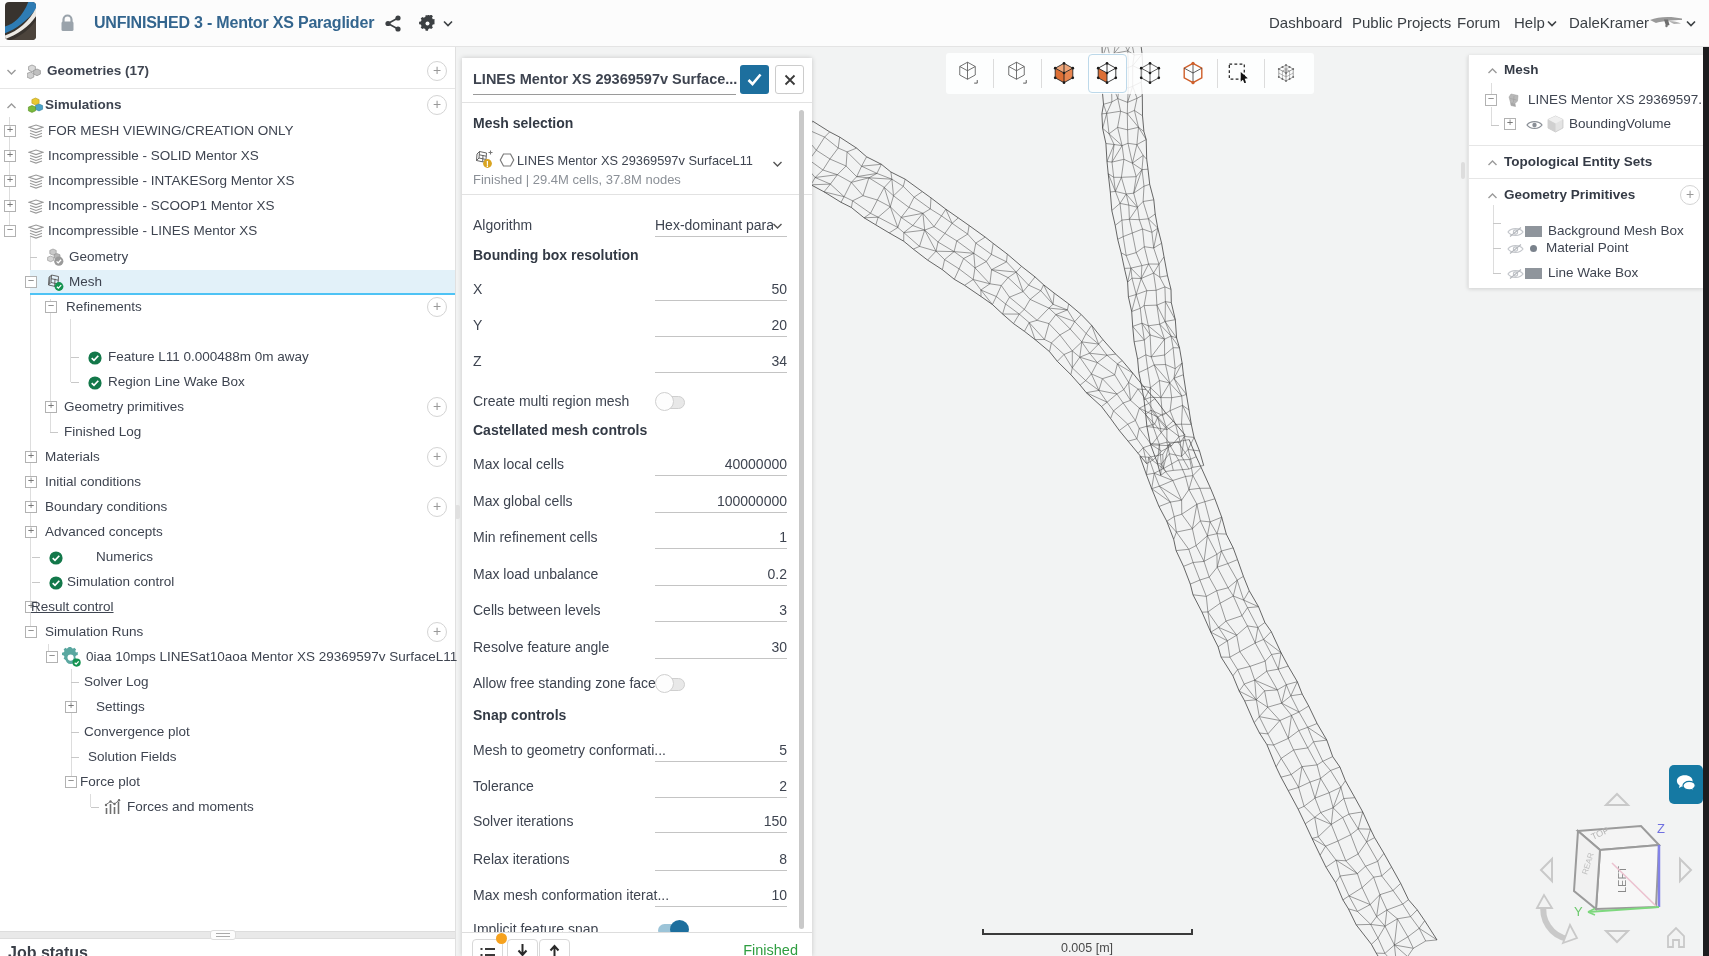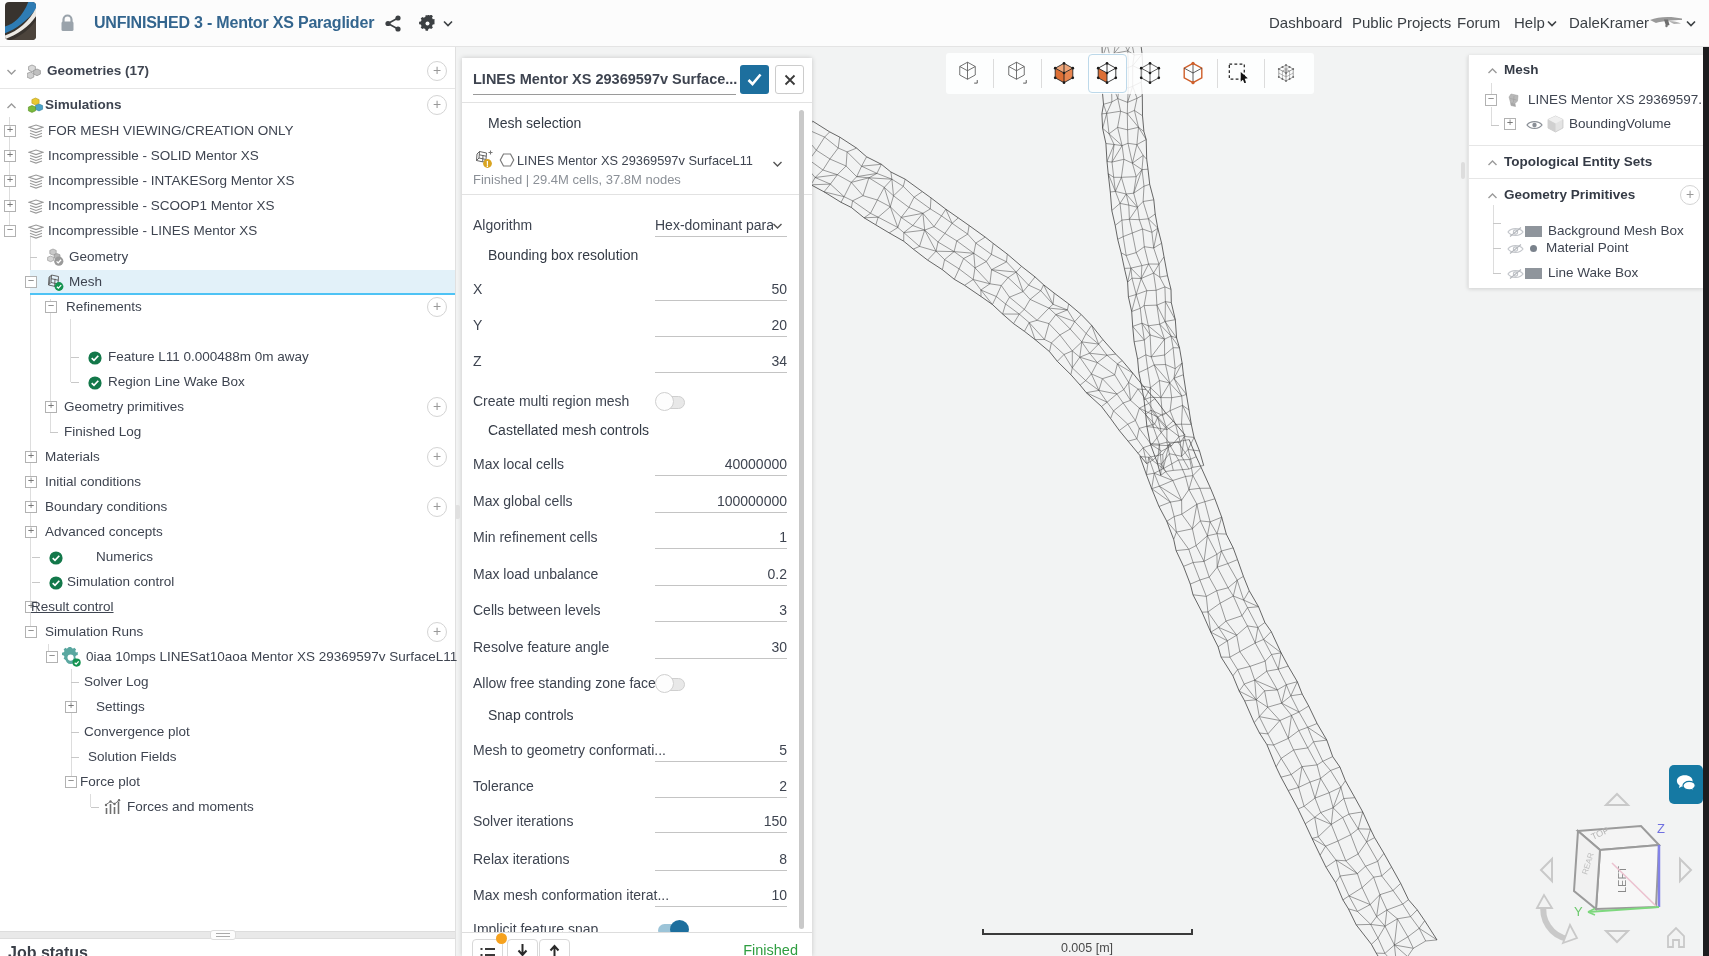--- a/index.html
+++ b/index.html
@@ -10,21 +10,21 @@
   .trow { position:absolute; left:0; width:455px; height:25px; font-size:13.5px; color:#3e4450; }
   .tlbl { position:absolute; top:4px; white-space:nowrap; }
   .ebox { position:absolute; width:12px; height:12px; border:1px solid #b2b2b2; background:#fff; color:#777; font-size:11px; line-height:9px; text-align:center; top:6px; font-family:"Liberation Mono",monospace; }
   .pluscirc { position:absolute; left:427px; top:2px; width:20px; height:20px; border:1px solid #d4d4d4; border-radius:50%; color:#999; font-size:14px; line-height:17px; text-align:center; background:#fff; }
   .dash { position:absolute; top:12px; height:1px; background:#c8c8c8; }
   .vguide { position:absolute; width:1px; background:#ddd; }
   #midcard { position:absolute; left:462px; top:58px; width:350px; height:898px; background:#fff; box-shadow:0 0 5px rgba(0,0,0,0.18); z-index:45; }
   .ml { position:absolute; font-size:14px; color:#3e4450; white-space:nowrap; }
   .mv { position:absolute; font-size:14px; color:#3e4450; }
   .uline { position:absolute; border-bottom:1px solid #c4c4c4; }
-  .msec { position:absolute; left:26px; font-size:14px; font-weight:normal; color:#333a45; }
+  .msec { position:absolute; left:11px; font-size:14px; font-weight:bold; color:#333a45; }
   #rightpanel { position:absolute; left:1468px; top:55px; width:235px; height:233px; overflow:hidden; background:#fff; border-left:1px solid #e6e6e6; box-shadow:0 1px 4px rgba(0,0,0,0.15); z-index:30; }
   .rrow { position:absolute; left:0; width:235px; height:25px; font-size:13.5px; color:#3e4450; }
   .rhead { font-weight:bold; color:#353b46; }
 </style>
 </head>
 <body>
 <svg style="position:absolute;left:812px;top:46px" width="897" height="910" viewBox="812 46 897 910">
 <path d="M808.3 129.9L824.6 137.1M824.6 137.1L838.2 148.0M838.2 148.0L847.1 151.9M847.1 151.9L861.6 166.2M861.6 166.2L876.9 173.4M876.9 173.4L891.9 179.2M891.9 179.2L903.3 186.4M903.3 186.4L914.1 197.2M914.1 197.2L930.3 208.9M930.3 208.9L941.5 215.9M941.5 215.9L952.1 223.3M952.1 223.3L967.7 234.1M967.7 234.1L975.8 243.1M975.8 243.1L991.4 254.4M991.4 254.4L1006.5 261.8M1006.5 261.8L1016.2 272.1M1016.2 272.1L1028.6 285.1M1028.6 285.1L1040.8 290.7M1040.8 290.7L1053.0 304.3M1053.0 304.3L1067.4 309.9M1067.4 309.9L1074.7 321.6M1074.7 321.6L1086.1 333.5M1086.1 333.5L1098.6 344.1M1098.6 344.1L1107.0 355.2M1107.0 355.2L1117.4 363.9M1117.4 363.9L1128.6 382.4M1128.6 382.4L1138.0 389.0M1138.0 389.0L1148.7 403.4M1148.7 403.4L1157.8 417.1M1157.8 417.1L1166.4 426.8M1166.4 426.8L1179.1 436.5M805.7 137.8L816.3 150.2M816.3 150.2L829.9 159.0M829.9 159.0L846.1 166.0M846.1 166.0L856.7 176.7M856.7 176.7L868.9 177.8M868.9 177.8L884.3 187.4M884.3 187.4L893.5 195.8M893.5 195.8L908.9 207.4M908.9 207.4L922.9 213.3M922.9 213.3L934.0 226.6M934.0 226.6L944.9 233.4M944.9 233.4L956.8 240.9M956.8 240.9L973.8 253.3M973.8 253.3L986.3 261.5M986.3 261.5L991.6 269.7M991.6 269.7L1008.1 277.6M1008.1 277.6L1023.1 291.6M1023.1 291.6L1030.1 299.4M1030.1 299.4L1048.9 308.1M1048.9 308.1L1055.9 314.6M1055.9 314.6L1070.2 329.0M1070.2 329.0L1081.8 341.9M1081.8 341.9L1089.6 353.2M1089.6 353.2L1097.3 362.6M1097.3 362.6L1114.7 374.8M1114.7 374.8L1123.8 389.6M1123.8 389.6L1130.5 400.3M1130.5 400.3L1139.4 408.2M1139.4 408.2L1154.7 424.0M1154.7 424.0L1161.3 432.5M1161.3 432.5L1171.5 445.8M792.2 150.1L809.1 160.0M809.1 160.0L822.9 170.0M822.9 170.0L837.4 174.7M837.4 174.7L851.3 182.4M851.3 182.4L863.0 195.7M863.0 195.7L877.4 200.0M877.4 200.0L890.3 206.8M890.3 206.8L901.2 217.4M901.2 217.4L912.8 225.5M912.8 225.5L924.7 230.1M924.7 230.1L938.0 242.0M938.0 242.0L954.1 251.6M954.1 251.6L963.6 258.5M963.6 258.5L975.0 267.9M975.0 267.9L989.9 283.8M989.9 283.8L1001.3 285.5M1001.3 285.5L1009.5 297.2M1009.5 297.2L1024.3 309.4M1024.3 309.4L1037.1 320.3M1037.1 320.3L1049.0 323.6M1049.0 323.6L1059.9 335.0M1059.9 335.0L1072.3 350.9M1072.3 350.9L1079.8 357.2M1079.8 357.2L1091.4 373.9M1091.4 373.9L1102.4 378.7M1102.4 378.7L1116.9 394.0M1116.9 394.0L1123.2 403.0M1123.2 403.0L1135.4 420.5M1135.4 420.5L1139.2 428.4M1139.2 428.4L1151.5 444.8M1151.5 444.8L1161.6 451.1M789.7 157.7L806.2 166.8M806.2 166.8L815.1 177.5M815.1 177.5L830.4 184.1M830.4 184.1L844.1 196.7M844.1 196.7L852.6 200.8M852.6 200.8L870.5 213.3M870.5 213.3L878.2 217.2M878.2 217.2L897.8 227.5M897.8 227.5L903.8 232.6M903.8 232.6L919.5 246.4M919.5 246.4L936.0 251.2M936.0 251.2L944.6 259.6M944.6 259.6L959.1 268.9M959.1 268.9L973.2 279.5M973.2 279.5L980.9 290.0M980.9 290.0L996.3 296.5M996.3 296.5L1005.6 304.0M1005.6 304.0L1019.3 314.1M1019.3 314.1L1029.2 322.6M1029.2 322.6L1044.5 339.5M1044.5 339.5L1051.4 342.9M1051.4 342.9L1064.0 354.5M1064.0 354.5L1072.3 367.9M1072.3 367.9L1085.7 380.6M1085.7 380.6L1098.9 390.4M1098.9 390.4L1107.1 402.2M1107.1 402.2L1113.5 410.9M1113.5 410.9L1127.8 424.2M1127.8 424.2L1136.9 438.8M1136.9 438.8L1143.2 447.7M1143.2 447.7L1153.2 459.9M812.6 121.1L808.3 129.9M808.3 129.9L805.7 137.8M805.7 137.8L792.2 150.1M792.2 150.1L789.7 157.7M789.7 157.7L789.0 169.9M829.7 131.9L824.6 137.1M824.6 137.1L816.3 150.2M816.3 150.2L809.1 160.0M809.1 160.0L806.2 166.8M806.2 166.8L800.4 177.3M839.7 137.1L838.2 148.0M838.2 148.0L829.9 159.0M829.9 159.0L822.9 170.0M822.9 170.0L815.1 177.5M815.1 177.5L811.0 184.8M856.6 148.1L847.1 151.9M847.1 151.9L846.1 166.0M846.1 166.0L837.4 174.7M837.4 174.7L830.4 184.1M830.4 184.1L824.0 191.8M866.6 156.8L861.6 166.2M861.6 166.2L856.7 176.7M856.7 176.7L851.3 182.4M851.3 182.4L844.1 196.7M844.1 196.7L841.0 202.3M881.4 164.3L876.9 173.4M876.9 173.4L868.9 177.8M868.9 177.8L863.0 195.7M863.0 195.7L852.6 200.8M852.6 200.8L851.4 207.5M890.9 172.0L891.9 179.2M891.9 179.2L884.3 187.4M884.3 187.4L877.4 200.0M877.4 200.0L870.5 213.3M870.5 213.3L864.1 217.8M905.2 179.2L903.3 186.4M903.3 186.4L893.5 195.8M893.5 195.8L890.3 206.8M890.3 206.8L878.2 217.2M878.2 217.2L875.8 224.9M922.3 191.6L914.1 197.2M914.1 197.2L908.9 207.4M908.9 207.4L901.2 217.4M901.2 217.4L897.8 227.5M897.8 227.5L889.2 232.9M931.0 197.9L930.3 208.9M930.3 208.9L922.9 213.3M922.9 213.3L912.8 225.5M912.8 225.5L903.8 232.6M903.8 232.6L903.7 241.2M945.8 209.2L941.5 215.9M941.5 215.9L934.0 226.6M934.0 226.6L924.7 230.1M924.7 230.1L919.5 246.4M919.5 246.4L913.3 249.1M958.3 217.9L952.1 223.3M952.1 223.3L944.9 233.4M944.9 233.4L938.0 242.0M938.0 242.0L936.0 251.2M936.0 251.2L927.6 260.1M969.1 225.5L967.7 234.1M967.7 234.1L956.8 240.9M956.8 240.9L954.1 251.6M954.1 251.6L944.6 259.6M944.6 259.6L942.4 269.7M985.2 237.1L975.8 243.1M975.8 243.1L973.8 253.3M973.8 253.3L963.6 258.5M963.6 258.5L959.1 268.9M959.1 268.9L954.3 279.3M993.2 243.4L991.4 254.4M991.4 254.4L986.3 261.5M986.3 261.5L975.0 267.9M975.0 267.9L973.2 279.5M973.2 279.5L964.6 285.3M1007.3 254.1L1006.5 261.8M1006.5 261.8L991.6 269.7M991.6 269.7L989.9 283.8M989.9 283.8L980.9 290.0M980.9 290.0L981.0 296.5M1021.5 266.3L1016.2 272.1M1016.2 272.1L1008.1 277.6M1008.1 277.6L1001.3 285.5M1001.3 285.5L996.3 296.5M996.3 296.5L992.4 304.5M1035.0 276.9L1028.6 285.1M1028.6 285.1L1023.1 291.6M1023.1 291.6L1009.5 297.2M1009.5 297.2L1005.6 304.0M1005.6 304.0L1002.6 314.0M1043.6 284.8L1040.8 290.7M1040.8 290.7L1030.1 299.4M1030.1 299.4L1024.3 309.4M1024.3 309.4L1019.3 314.1M1019.3 314.1L1013.5 323.6M1054.2 293.1L1053.0 304.3M1053.0 304.3L1048.9 308.1M1048.9 308.1L1037.1 320.3M1037.1 320.3L1029.2 322.6M1029.2 322.6L1024.4 331.3M1068.7 303.9L1067.4 309.9M1067.4 309.9L1055.9 314.6M1055.9 314.6L1049.0 323.6M1049.0 323.6L1044.5 339.5M1044.5 339.5L1035.1 339.6M1081.2 314.5L1074.7 321.6M1074.7 321.6L1070.2 329.0M1070.2 329.0L1059.9 335.0M1059.9 335.0L1051.4 342.9M1051.4 342.9L1049.5 351.6M1091.6 325.3L1086.1 333.5M1086.1 333.5L1081.8 341.9M1081.8 341.9L1072.3 350.9M1072.3 350.9L1064.0 354.5M1064.0 354.5L1057.3 361.3M1102.9 339.6L1098.6 344.1M1098.6 344.1L1089.6 353.2M1089.6 353.2L1079.8 357.2M1079.8 357.2L1072.3 367.9M1072.3 367.9L1070.9 374.7M1115.7 354.1L1107.0 355.2M1107.0 355.2L1097.3 362.6M1097.3 362.6L1091.4 373.9M1091.4 373.9L1085.7 380.6M1085.7 380.6L1080.1 385.1M1122.2 360.6L1117.4 363.9M1117.4 363.9L1114.7 374.8M1114.7 374.8L1102.4 378.7M1102.4 378.7L1098.9 390.4M1098.9 390.4L1086.3 392.7M1132.7 373.0L1128.6 382.4M1128.6 382.4L1123.8 389.6M1123.8 389.6L1116.9 394.0M1116.9 394.0L1107.1 402.2M1107.1 402.2L1101.5 406.5M1146.1 389.6L1138.0 389.0M1138.0 389.0L1130.5 400.3M1130.5 400.3L1123.2 403.0M1123.2 403.0L1113.5 410.9M1113.5 410.9L1110.6 418.5M1154.9 398.7L1148.7 403.4M1148.7 403.4L1139.4 408.2M1139.4 408.2L1135.4 420.5M1135.4 420.5L1127.8 424.2M1127.8 424.2L1119.3 430.5M1165.5 412.7L1157.8 417.1M1157.8 417.1L1154.7 424.0M1154.7 424.0L1139.2 428.4M1139.2 428.4L1136.9 438.8M1136.9 438.8L1128.1 441.2M1173.2 421.0L1166.4 426.8M1166.4 426.8L1161.3 432.5M1161.3 432.5L1151.5 444.8M1151.5 444.8L1143.2 447.7M1143.2 447.7L1138.1 453.3M1185.2 435.2L1179.1 436.5M1179.1 436.5L1171.5 445.8M1171.5 445.8L1161.6 451.1M1161.6 451.1L1153.2 459.9M1153.2 459.9L1146.6 463.6M837.4 174.7L815.1 177.5M830.4 184.1L811.0 184.8M844.1 196.7L824.0 191.8M881.4 164.3L861.6 166.2M876.9 173.4L856.7 176.7M868.9 177.8L851.3 182.4M891.9 179.2L868.9 177.8M891.9 179.2L893.5 195.8M884.3 187.4L890.3 206.8M878.2 217.2L864.1 217.8M890.3 206.8L897.8 227.5M922.9 213.3L901.2 217.4M922.9 213.3L924.7 230.1M924.7 230.1L903.8 232.6M945.8 209.2L952.1 223.3M924.7 230.1L936.0 251.2M954.1 251.6L936.0 251.2M973.8 253.3L954.1 251.6M973.8 253.3L975.0 267.9M989.9 283.8L973.2 279.5M1016.2 272.1L991.6 269.7M980.9 290.0L992.4 304.5M1016.2 272.1L1023.1 291.6M1019.3 314.1L1002.6 314.0M1043.6 284.8L1053.0 304.3M1067.4 309.9L1048.9 308.1M1029.2 322.6L1035.1 339.6M1074.7 321.6L1055.9 314.6M1091.6 325.3L1098.6 344.1M1098.6 344.1L1081.8 341.9M1081.8 341.9L1079.8 357.2M1072.3 350.9L1072.3 367.9M1107.0 355.2L1089.6 353.2M1097.3 362.6L1079.8 357.2M1091.4 373.9L1098.9 390.4M1132.7 373.0L1117.4 363.9M1116.9 394.0L1098.9 390.4M1107.1 402.2L1086.3 392.7M1128.6 382.4L1130.5 400.3M1157.8 417.1L1139.4 408.2M1157.8 417.1L1161.3 432.5M1171.5 445.8L1151.5 444.8M1143.2 447.7L1146.6 463.6M1131.6 42.1L1134.2 55.0M1134.2 55.0L1132.7 65.7M1132.7 65.7L1132.7 86.2M1132.7 86.2L1137.0 98.3M1137.0 98.3L1134.4 110.4M1134.4 110.4L1138.5 127.3M1138.5 127.3L1136.9 144.6M1136.9 144.6L1143.2 155.4M1143.2 155.4L1142.0 169.6M1142.0 169.6L1144.0 186.2M1144.0 186.2L1143.1 201.5M1143.1 201.5L1148.4 218.8M1148.4 218.8L1151.9 232.3M1151.9 232.3L1153.7 248.0M1153.7 248.0L1159.0 264.1M1159.0 264.1L1159.8 277.1M1159.8 277.1L1164.9 286.9M1164.9 286.9L1165.4 301.6M1165.4 301.6L1165.1 321.5M1165.1 321.5L1171.0 336.0M1171.0 336.0L1173.1 347.7M1173.1 347.7L1175.2 368.7M1175.2 368.7L1174.0 378.3M1174.0 378.3L1181.7 396.0M1181.7 396.0L1182.5 405.3M1182.5 405.3L1181.5 424.2M1181.5 424.2L1184.3 436.4M1184.3 436.4L1188.1 449.5M1188.1 449.5L1192.9 467.3M1123.3 41.9L1127.8 50.9M1127.8 50.9L1128.3 67.5M1128.3 67.5L1128.3 88.0M1128.3 88.0L1127.6 102.4M1127.6 102.4L1127.3 113.6M1127.3 113.6L1127.6 129.8M1127.6 129.8L1128.0 143.3M1128.0 143.3L1132.4 163.2M1132.4 163.2L1136.2 176.7M1136.2 176.7L1133.7 193.2M1133.7 193.2L1137.5 207.3M1137.5 207.3L1139.3 219.7M1139.3 219.7L1142.5 229.0M1142.5 229.0L1144.3 246.7M1144.3 246.7L1148.6 264.0M1148.6 264.0L1153.6 273.1M1153.6 273.1L1156.1 290.3M1156.1 290.3L1156.9 305.1M1156.9 305.1L1159.7 324.2M1159.7 324.2L1164.5 339.2M1164.5 339.2L1164.6 355.0M1164.6 355.0L1165.5 364.5M1165.5 364.5L1169.7 383.0M1169.7 383.0L1171.7 397.7M1171.7 397.7L1170.1 410.7M1170.1 410.7L1175.5 424.4M1175.5 424.4L1180.3 442.5M1180.3 442.5L1181.6 456.3M1181.6 456.3L1188.9 469.1M1116.3 36.4L1114.0 53.4M1114.0 53.4L1114.8 74.0M1114.8 74.0L1119.3 83.9M1119.3 83.9L1117.8 98.6M1117.8 98.6L1120.6 111.2M1120.6 111.2L1117.6 127.4M1117.6 127.4L1122.1 145.6M1122.1 145.6L1123.9 159.3M1123.9 159.3L1121.4 177.3M1121.4 177.3L1126.2 194.0M1126.2 194.0L1128.8 205.1M1128.8 205.1L1129.4 219.3M1129.4 219.3L1132.3 233.0M1132.3 233.0L1136.2 252.6M1136.2 252.6L1141.9 265.6M1141.9 265.6L1141.2 278.5M1141.2 278.5L1146.8 290.7M1146.8 290.7L1144.1 305.6M1144.1 305.6L1148.3 325.8M1148.3 325.8L1150.1 335.0M1150.1 335.0L1151.2 356.9M1151.2 356.9L1154.2 364.9M1154.2 364.9L1159.4 380.5M1159.4 380.5L1160.9 397.6M1160.9 397.6L1162.5 415.4M1162.5 415.4L1166.9 429.6M1166.9 429.6L1166.9 442.2M1166.9 442.2L1169.4 453.7M1169.4 453.7L1173.3 470.4M1107.0 43.9L1110.2 57.4M1110.2 57.4L1105.7 68.7M1105.7 68.7L1111.4 82.4M1111.4 82.4L1111.9 101.9M1111.9 101.9L1106.7 113.4M1106.7 113.4L1109.0 133.8M1109.0 133.8L1114.1 144.5M1114.1 144.5L1112.0 162.1M1112.0 162.1L1113.7 177.3M1113.7 177.3L1115.4 191.4M1115.4 191.4L1120.0 203.4M1120.0 203.4L1121.9 220.1M1121.9 220.1L1123.2 236.6M1123.2 236.6L1126.2 255.5M1126.2 255.5L1130.9 268.1M1130.9 268.1L1132.0 278.2M1132.0 278.2L1136.2 294.5M1136.2 294.5L1140.3 308.3M1140.3 308.3L1141.9 323.2M1141.9 323.2L1144.3 340.0M1144.3 340.0L1145.8 354.8M1145.8 354.8L1147.6 368.5M1147.6 368.5L1150.5 387.7M1150.5 387.7L1150.5 397.3M1150.5 397.3L1151.0 410.1M1151.0 410.1L1153.4 427.3M1153.4 427.3L1159.3 444.2M1159.3 444.2L1161.3 464.2M1161.3 464.2L1165.9 471.5M1140.4 40.5L1131.6 42.1M1131.6 42.1L1123.3 41.9M1123.3 41.9L1116.3 36.4M1116.3 36.4L1107.0 43.9M1107.0 43.9L1102.0 43.7M1142.1 54.2L1134.2 55.0M1134.2 55.0L1127.8 50.9M1127.8 50.9L1114.0 53.4M1114.0 53.4L1110.2 57.4M1110.2 57.4L1102.3 57.9M1142.8 70.4L1132.7 65.7M1132.7 65.7L1128.3 67.5M1128.3 67.5L1114.8 74.0M1114.8 74.0L1105.7 68.7M1105.7 68.7L1101.2 70.8M1141.2 82.1L1132.7 86.2M1132.7 86.2L1128.3 88.0M1128.3 88.0L1119.3 83.9M1119.3 83.9L1111.4 82.4M1111.4 82.4L1101.7 83.9M1142.3 95.5L1137.0 98.3M1137.0 98.3L1127.6 102.4M1127.6 102.4L1117.8 98.6M1117.8 98.6L1111.9 101.9M1111.9 101.9L1103.5 104.3M1142.5 115.8L1134.4 110.4M1134.4 110.4L1127.3 113.6M1127.3 113.6L1120.6 111.2M1120.6 111.2L1106.7 113.4M1106.7 113.4L1101.9 113.8M1143.9 131.5L1138.5 127.3M1138.5 127.3L1127.6 129.8M1127.6 129.8L1117.6 127.4M1117.6 127.4L1109.0 133.8M1109.0 133.8L1102.6 128.3M1146.2 139.5L1136.9 144.6M1136.9 144.6L1128.0 143.3M1128.0 143.3L1122.1 145.6M1122.1 145.6L1114.1 144.5M1114.1 144.5L1105.9 143.5M1146.7 159.3L1143.2 155.4M1143.2 155.4L1132.4 163.2M1132.4 163.2L1123.9 159.3M1123.9 159.3L1112.0 162.1M1112.0 162.1L1107.0 161.5M1148.0 169.2L1142.0 169.6M1142.0 169.6L1136.2 176.7M1136.2 176.7L1121.4 177.3M1121.4 177.3L1113.7 177.3M1113.7 177.3L1108.2 173.6M1149.7 184.3L1144.0 186.2M1144.0 186.2L1133.7 193.2M1133.7 193.2L1126.2 194.0M1126.2 194.0L1115.4 191.4M1115.4 191.4L1110.3 192.0M1153.8 199.8L1143.1 201.5M1143.1 201.5L1137.5 207.3M1137.5 207.3L1128.8 205.1M1128.8 205.1L1120.0 203.4M1120.0 203.4L1111.8 210.5M1155.2 214.0L1148.4 218.8M1148.4 218.8L1139.3 219.7M1139.3 219.7L1129.4 219.3M1129.4 219.3L1121.9 220.1M1121.9 220.1L1115.2 225.4M1157.8 228.2L1151.9 232.3M1151.9 232.3L1142.5 229.0M1142.5 229.0L1132.3 233.0M1132.3 233.0L1123.2 236.6M1123.2 236.6L1117.7 239.3M1161.6 243.2L1153.7 248.0M1153.7 248.0L1144.3 246.7M1144.3 246.7L1136.2 252.6M1136.2 252.6L1126.2 255.5M1126.2 255.5L1121.1 252.8M1164.0 256.8L1159.0 264.1M1159.0 264.1L1148.6 264.0M1148.6 264.0L1141.9 265.6M1141.9 265.6L1130.9 268.1M1130.9 268.1L1124.4 268.4M1167.5 275.7L1159.8 277.1M1159.8 277.1L1153.6 273.1M1153.6 273.1L1141.2 278.5M1141.2 278.5L1132.0 278.2M1132.0 278.2L1127.6 282.2M1171.0 289.4L1164.9 286.9M1164.9 286.9L1156.1 290.3M1156.1 290.3L1146.8 290.7M1146.8 290.7L1136.2 294.5M1136.2 294.5L1128.4 296.8M1171.3 302.6L1165.4 301.6M1165.4 301.6L1156.9 305.1M1156.9 305.1L1144.1 305.6M1144.1 305.6L1140.3 308.3M1140.3 308.3L1131.7 311.5M1175.3 319.7L1165.1 321.5M1165.1 321.5L1159.7 324.2M1159.7 324.2L1148.3 325.8M1148.3 325.8L1141.9 323.2M1141.9 323.2L1132.7 326.4M1176.6 337.9L1171.0 336.0M1171.0 336.0L1164.5 339.2M1164.5 339.2L1150.1 335.0M1150.1 335.0L1144.3 340.0M1144.3 340.0L1134.1 341.7M1179.5 347.9L1173.1 347.7M1173.1 347.7L1164.6 355.0M1164.6 355.0L1151.2 356.9M1151.2 356.9L1145.8 354.8M1145.8 354.8L1137.6 359.2M1182.1 363.0L1175.2 368.7M1175.2 368.7L1165.5 364.5M1165.5 364.5L1154.2 364.9M1154.2 364.9L1147.6 368.5M1147.6 368.5L1138.8 372.6M1183.4 374.7L1174.0 378.3M1174.0 378.3L1169.7 383.0M1169.7 383.0L1159.4 380.5M1159.4 380.5L1150.5 387.7M1150.5 387.7L1141.6 385.9M1186.4 394.4L1181.7 396.0M1181.7 396.0L1171.7 397.7M1171.7 397.7L1160.9 397.6M1160.9 397.6L1150.5 397.3M1150.5 397.3L1144.0 399.7M1189.0 410.0L1182.5 405.3M1182.5 405.3L1170.1 410.7M1170.1 410.7L1162.5 415.4M1162.5 415.4L1151.0 410.1M1151.0 410.1L1145.7 414.3M1191.3 424.4L1181.5 424.2M1181.5 424.2L1175.5 424.4M1175.5 424.4L1166.9 429.6M1166.9 429.6L1153.4 427.3M1153.4 427.3L1146.9 426.5M1194.1 437.4L1184.3 436.4M1184.3 436.4L1180.3 442.5M1180.3 442.5L1166.9 442.2M1166.9 442.2L1159.3 444.2M1159.3 444.2L1150.2 443.5M1199.5 450.9L1188.1 449.5M1188.1 449.5L1181.6 456.3M1181.6 456.3L1169.4 453.7M1169.4 453.7L1161.3 464.2M1161.3 464.2L1157.4 463.1M1203.7 465.5L1192.9 467.3M1192.9 467.3L1188.9 469.1M1188.9 469.1L1173.3 470.4M1173.3 470.4L1165.9 471.5M1165.9 471.5L1160.8 475.3M1131.6 42.1L1127.8 50.9M1123.3 41.9L1114.0 53.4M1107.0 43.9L1102.3 57.9M1142.1 54.2L1132.7 65.7M1110.2 57.4L1101.2 70.8M1132.7 86.2L1127.6 102.4M1117.8 98.6L1111.4 82.4M1106.7 113.4L1103.5 104.3M1138.5 127.3L1127.3 113.6M1106.7 113.4L1102.6 128.3M1146.2 139.5L1138.5 127.3M1122.1 145.6L1109.0 133.8M1136.9 144.6L1132.4 163.2M1122.1 145.6L1112.0 162.1M1114.1 144.5L1107.0 161.5M1142.0 169.6L1132.4 163.2M1142.0 169.6L1133.7 193.2M1121.4 177.3L1115.4 191.4M1115.4 191.4L1108.2 173.6M1137.5 207.3L1126.2 194.0M1126.2 194.0L1120.0 203.4M1137.5 207.3L1129.4 219.3M1157.8 228.2L1148.4 218.8M1157.8 228.2L1153.7 248.0M1159.0 264.1L1153.6 273.1M1148.6 264.0L1141.2 278.5M1141.2 278.5L1130.9 268.1M1130.9 268.1L1127.6 282.2M1141.2 278.5L1136.2 294.5M1136.2 294.5L1131.7 311.5M1175.3 319.7L1165.4 301.6M1165.1 321.5L1156.9 305.1M1176.6 337.9L1165.1 321.5M1171.0 336.0L1159.7 324.2M1164.5 339.2L1148.3 325.8M1150.1 335.0L1141.9 323.2M1144.3 340.0L1132.7 326.4M1179.5 347.9L1171.0 336.0M1164.5 339.2L1151.2 356.9M1182.1 363.0L1174.0 378.3M1169.7 383.0L1154.2 364.9M1186.4 394.4L1174.0 378.3M1181.7 396.0L1169.7 383.0M1169.7 383.0L1160.9 397.6M1160.9 397.6L1150.5 387.7M1150.5 387.7L1144.0 399.7M1191.3 424.4L1182.5 405.3M1166.9 429.6L1151.0 410.1M1153.4 427.3L1145.7 414.3M1194.1 437.4L1188.1 449.5M1184.3 436.4L1181.6 456.3M1159.3 444.2L1157.4 463.1M1161.3 464.2L1160.8 475.3M1177.7 441.6L1189.8 459.5M1189.8 459.5L1192.9 475.6M1192.9 475.6L1199.8 488.3M1199.8 488.3L1204.8 501.7M1204.8 501.7L1210.1 521.9M1210.1 521.9L1217.0 533.7M1217.0 533.7L1221.4 551.0M1221.4 551.0L1227.8 563.6M1227.8 563.6L1237.2 580.2M1237.2 580.2L1243.7 600.1M1243.7 600.1L1247.5 607.7M1247.5 607.7L1257.9 627.5M1257.9 627.5L1263.6 639.4M1263.6 639.4L1271.5 654.5M1271.5 654.5L1278.3 669.2M1278.3 669.2L1286.3 684.7M1286.3 684.7L1290.8 695.8M1290.8 695.8L1299.0 712.0M1299.0 712.0L1307.7 727.3M1307.7 727.3L1313.5 741.8M1313.5 741.8L1322.8 761.3M1322.8 761.3L1330.5 770.5M1330.5 770.5L1340.9 787.2M1340.9 787.2L1343.8 798.5M1343.8 798.5L1349.0 814.1M1349.0 814.1L1358.2 828.8M1358.2 828.8L1366.6 841.9M1366.6 841.9L1377.7 861.3M1377.7 861.3L1381.7 875.9M1381.7 875.9L1393.0 890.5M1393.0 890.5L1402.7 904.1M1402.7 904.1L1410.6 916.6M1410.6 916.6L1419.2 928.3M1419.2 928.3L1425.7 941.0M1169.2 444.0L1178.5 460.0M1178.5 460.0L1185.5 476.5M1185.5 476.5L1188.9 489.6M1188.9 489.6L1196.9 504.2M1196.9 504.2L1200.4 520.9M1200.4 520.9L1207.4 535.8M1207.4 535.8L1216.9 554.3M1216.9 554.3L1217.2 567.2M1217.2 567.2L1228.1 587.8M1228.1 587.8L1233.3 596.0M1233.3 596.0L1242.0 615.7M1242.0 615.7L1247.4 625.9M1247.4 625.9L1255.2 643.0M1255.2 643.0L1265.2 661.1M1265.2 661.1L1266.7 671.2M1266.7 671.2L1277.4 689.9M1277.4 689.9L1281.6 703.2M1281.6 703.2L1291.5 715.4M1291.5 715.4L1298.8 730.6M1298.8 730.6L1307.8 747.9M1307.8 747.9L1317.1 764.9M1317.1 764.9L1320.6 778.4M1320.6 778.4L1329.2 792.7M1329.2 792.7L1333.1 807.8M1333.1 807.8L1342.7 817.5M1342.7 817.5L1350.7 834.7M1350.7 834.7L1358.1 854.0M1358.1 854.0L1365.5 866.3M1365.5 866.3L1373.6 877.2M1373.6 877.2L1379.9 894.7M1379.9 894.7L1386.9 910.0M1386.9 910.0L1397.4 918.8M1397.4 918.8L1407.9 936.8M1407.9 936.8L1413.3 948.3M1162.8 454.4L1163.2 468.7M1163.2 468.7L1172.8 480.5M1172.8 480.5L1181.6 500.2M1181.6 500.2L1181.8 514.2M1181.8 514.2L1192.4 528.8M1192.4 528.8L1196.1 545.6M1196.1 545.6L1204.0 561.4M1204.0 561.4L1209.2 577.1M1209.2 577.1L1216.7 590.7M1216.7 590.7L1220.2 603.2M1220.2 603.2L1226.0 621.1M1226.0 621.1L1236.7 635.2M1236.7 635.2L1239.8 651.6M1239.8 651.6L1250.0 666.4M1250.0 666.4L1254.7 680.1M1254.7 680.1L1264.6 690.8M1264.6 690.8L1267.7 707.2M1267.7 707.2L1279.9 720.5M1279.9 720.5L1288.3 738.4M1288.3 738.4L1293.6 750.0M1293.6 750.0L1302.0 766.6M1302.0 766.6L1310.0 782.1M1310.0 782.1L1315.0 798.1M1315.0 798.1L1320.7 812.6M1320.7 812.6L1331.3 824.4M1331.3 824.4L1337.9 841.0M1337.9 841.0L1345.8 860.8M1345.8 860.8L1357.4 873.6M1357.4 873.6L1362.1 887.6M1362.1 887.6L1370.2 904.6M1370.2 904.6L1376.6 916.6M1376.6 916.6L1385.0 926.2M1385.0 926.2L1394.4 945.0M1394.4 945.0L1407.6 956.6M1148.7 457.3L1154.2 473.2M1154.2 473.2L1159.4 486.2M1159.4 486.2L1170.4 502.1M1170.4 502.1L1174.2 516.6M1174.2 516.6L1176.4 532.1M1176.4 532.1L1188.8 549.3M1188.8 549.3L1193.1 562.5M1193.1 562.5L1199.9 580.0M1199.9 580.0L1206.3 596.4M1206.3 596.4L1207.9 611.9M1207.9 611.9L1218.6 627.4M1218.6 627.4L1227.4 640.8M1227.4 640.8L1229.9 657.2M1229.9 657.2L1237.6 669.6M1237.6 669.6L1244.2 684.1M1244.2 684.1L1256.3 699.8M1256.3 699.8L1259.3 716.6M1259.3 716.6L1267.9 733.9M1267.9 733.9L1273.6 745.0M1273.6 745.0L1281.2 758.4M1281.2 758.4L1291.2 774.5M1291.2 774.5L1298.6 787.4M1298.6 787.4L1304.1 806.3M1304.1 806.3L1314.7 817.3M1314.7 817.3L1318.3 836.8M1318.3 836.8L1325.6 846.2M1325.6 846.2L1336.1 860.2M1336.1 860.2L1340.1 876.0M1340.1 876.0L1349.0 895.9M1349.0 895.9L1357.4 911.4M1357.4 911.4L1370.7 924.4M1370.7 924.4L1378.0 938.1M1378.0 938.1L1384.9 953.4M1384.9 953.4L1396.8 967.0M1189.2 439.6L1177.7 441.6M1177.7 441.6L1169.2 444.0M1169.2 444.0L1162.8 454.4M1162.8 454.4L1148.7 457.3M1148.7 457.3L1139.9 456.5M1196.2 456.7L1189.8 459.5M1189.8 459.5L1178.5 460.0M1178.5 460.0L1163.2 468.7M1163.2 468.7L1154.2 473.2M1154.2 473.2L1146.4 474.6M1201.1 467.3L1192.9 475.6M1192.9 475.6L1185.5 476.5M1185.5 476.5L1172.8 480.5M1172.8 480.5L1159.4 486.2M1159.4 486.2L1151.7 488.7M1210.5 488.2L1199.8 488.3M1199.8 488.3L1188.9 489.6M1188.9 489.6L1181.6 500.2M1181.6 500.2L1170.4 502.1M1170.4 502.1L1159.0 506.5M1214.9 498.8L1204.8 501.7M1204.8 501.7L1196.9 504.2M1196.9 504.2L1181.8 514.2M1181.8 514.2L1174.2 516.6M1174.2 516.6L1166.8 521.3M1221.7 517.2L1210.1 521.9M1210.1 521.9L1200.4 520.9M1200.4 520.9L1192.4 528.8M1192.4 528.8L1176.4 532.1M1176.4 532.1L1173.7 539.4M1226.3 534.1L1217.0 533.7M1217.0 533.7L1207.4 535.8M1207.4 535.8L1196.1 545.6M1196.1 545.6L1188.8 549.3M1188.8 549.3L1176.1 550.6M1233.2 547.9L1221.4 551.0M1221.4 551.0L1216.9 554.3M1216.9 554.3L1204.0 561.4M1204.0 561.4L1193.1 562.5M1193.1 562.5L1183.5 566.4M1237.5 559.6L1227.8 563.6M1227.8 563.6L1217.2 567.2M1217.2 567.2L1209.2 577.1M1209.2 577.1L1199.9 580.0M1199.9 580.0L1190.3 584.1M1243.4 576.3L1237.2 580.2M1237.2 580.2L1228.1 587.8M1228.1 587.8L1216.7 590.7M1216.7 590.7L1206.3 596.4M1206.3 596.4L1193.0 594.8M1249.2 590.7L1243.7 600.1M1243.7 600.1L1233.3 596.0M1233.3 596.0L1220.2 603.2M1220.2 603.2L1207.9 611.9M1207.9 611.9L1202.0 612.2M1258.5 606.7L1247.5 607.7M1247.5 607.7L1242.0 615.7M1242.0 615.7L1226.0 621.1M1226.0 621.1L1218.6 627.4M1218.6 627.4L1210.8 632.2M1264.9 622.5L1257.9 627.5M1257.9 627.5L1247.4 625.9M1247.4 625.9L1236.7 635.2M1236.7 635.2L1227.4 640.8M1227.4 640.8L1218.1 646.8M1271.2 631.5L1263.6 639.4M1263.6 639.4L1255.2 643.0M1255.2 643.0L1239.8 651.6M1239.8 651.6L1229.9 657.2M1229.9 657.2L1221.1 657.1M1281.1 652.8L1271.5 654.5M1271.5 654.5L1265.2 661.1M1265.2 661.1L1250.0 666.4M1250.0 666.4L1237.6 669.6M1237.6 669.6L1232.9 675.8M1288.2 666.1L1278.3 669.2M1278.3 669.2L1266.7 671.2M1266.7 671.2L1254.7 680.1M1254.7 680.1L1244.2 684.1M1244.2 684.1L1239.2 691.1M1297.3 681.7L1286.3 684.7M1286.3 684.7L1277.4 689.9M1277.4 689.9L1264.6 690.8M1264.6 690.8L1256.3 699.8M1256.3 699.8L1244.6 700.8M1302.2 694.1L1290.8 695.8M1290.8 695.8L1281.6 703.2M1281.6 703.2L1267.7 707.2M1267.7 707.2L1259.3 716.6M1259.3 716.6L1254.2 722.7M1308.7 706.0L1299.0 712.0M1299.0 712.0L1291.5 715.4M1291.5 715.4L1279.9 720.5M1279.9 720.5L1267.9 733.9M1267.9 733.9L1259.5 733.0M1317.1 723.5L1307.7 727.3M1307.7 727.3L1298.8 730.6M1298.8 730.6L1288.3 738.4M1288.3 738.4L1273.6 745.0M1273.6 745.0L1266.9 744.6M1326.8 740.1L1313.5 741.8M1313.5 741.8L1307.8 747.9M1307.8 747.9L1293.6 750.0M1293.6 750.0L1281.2 758.4M1281.2 758.4L1276.1 766.9M1332.7 756.6L1322.8 761.3M1322.8 761.3L1317.1 764.9M1317.1 764.9L1302.0 766.6M1302.0 766.6L1291.2 774.5M1291.2 774.5L1281.0 777.2M1339.9 767.0L1330.5 770.5M1330.5 770.5L1320.6 778.4M1320.6 778.4L1310.0 782.1M1310.0 782.1L1298.6 787.4M1298.6 787.4L1288.2 790.5M1345.4 780.8L1340.9 787.2M1340.9 787.2L1329.2 792.7M1329.2 792.7L1315.0 798.1M1315.0 798.1L1304.1 806.3M1304.1 806.3L1298.1 809.0M1354.9 797.7L1343.8 798.5M1343.8 798.5L1333.1 807.8M1333.1 807.8L1320.7 812.6M1320.7 812.6L1314.7 817.3M1314.7 817.3L1305.2 823.8M1362.7 811.9L1349.0 814.1M1349.0 814.1L1342.7 817.5M1342.7 817.5L1331.3 824.4M1331.3 824.4L1318.3 836.8M1318.3 836.8L1312.0 838.4M1370.5 829.2L1358.2 828.8M1358.2 828.8L1350.7 834.7M1350.7 834.7L1337.9 841.0M1337.9 841.0L1325.6 846.2M1325.6 846.2L1320.1 855.2M1374.6 837.6L1366.6 841.9M1366.6 841.9L1358.1 854.0M1358.1 854.0L1345.8 860.8M1345.8 860.8L1336.1 860.2M1336.1 860.2L1326.0 867.2M1383.9 853.3L1377.7 861.3M1377.7 861.3L1365.5 866.3M1365.5 866.3L1357.4 873.6M1357.4 873.6L1340.1 876.0M1340.1 876.0L1335.6 882.7M1391.6 867.1L1381.7 875.9M1381.7 875.9L1373.6 877.2M1373.6 877.2L1362.1 887.6M1362.1 887.6L1349.0 895.9M1349.0 895.9L1342.9 899.9M1400.7 883.4L1393.0 890.5M1393.0 890.5L1379.9 894.7M1379.9 894.7L1370.2 904.6M1370.2 904.6L1357.4 911.4M1357.4 911.4L1348.4 908.8M1408.5 899.7L1402.7 904.1M1402.7 904.1L1386.9 910.0M1386.9 910.0L1376.6 916.6M1376.6 916.6L1370.7 924.4M1370.7 924.4L1356.2 924.8M1417.2 909.8L1410.6 916.6M1410.6 916.6L1397.4 918.8M1397.4 918.8L1385.0 926.2M1385.0 926.2L1378.0 938.1M1378.0 938.1L1371.4 944.3M1424.7 920.7L1419.2 928.3M1419.2 928.3L1407.9 936.8M1407.9 936.8L1394.4 945.0M1394.4 945.0L1384.9 953.4M1384.9 953.4L1376.2 953.1M1437.0 939.9L1425.7 941.0M1425.7 941.0L1413.3 948.3M1413.3 948.3L1407.6 956.6M1407.6 956.6L1396.8 967.0M1396.8 967.0L1385.3 967.8M1169.2 444.0L1163.2 468.7M1163.2 468.7L1148.7 457.3M1148.7 457.3L1146.4 474.6M1172.8 480.5L1154.2 473.2M1154.2 473.2L1151.7 488.7M1192.9 475.6L1188.9 489.6M1181.6 500.2L1159.4 486.2M1170.4 502.1L1151.7 488.7M1196.9 504.2L1192.4 528.8M1176.4 532.1L1166.8 521.3M1221.7 517.2L1217.0 533.7M1210.1 521.9L1207.4 535.8M1207.4 535.8L1204.0 561.4M1221.4 551.0L1217.2 567.2M1237.2 580.2L1233.3 596.0M1258.5 606.7L1243.7 600.1M1207.9 611.9L1210.8 632.2M1236.7 635.2L1218.6 627.4M1227.4 640.8L1210.8 632.2M1257.9 627.5L1255.2 643.0M1281.1 652.8L1263.6 639.4M1281.1 652.8L1278.3 669.2M1277.4 689.9L1254.7 680.1M1254.7 680.1L1256.3 699.8M1256.3 699.8L1239.2 691.1M1297.3 681.7L1290.8 695.8M1286.3 684.7L1281.6 703.2M1267.7 707.2L1256.3 699.8M1299.0 712.0L1281.6 703.2M1279.9 720.5L1259.3 716.6M1291.5 715.4L1288.3 738.4M1326.8 740.1L1307.7 727.3M1302.0 766.6L1298.6 787.4M1320.6 778.4L1315.0 798.1M1340.9 787.2L1333.1 807.8M1333.1 807.8L1331.3 824.4M1331.3 824.4L1314.7 817.3M1362.7 811.9L1358.2 828.8M1325.6 846.2L1312.0 838.4M1370.5 829.2L1366.6 841.9M1357.4 873.6L1336.1 860.2M1370.2 904.6L1349.0 895.9M1379.9 894.7L1376.6 916.6M1386.9 910.0L1385.0 926.2M1385.0 926.2L1370.7 924.4M1397.4 918.8L1394.4 945.0M1437.0 939.9L1419.2 928.3M1413.3 948.3L1394.4 945.0M1394.4 945.0L1396.8 967.0" fill="none" stroke="#4a4a4a" stroke-width="0.65" opacity="0.82"></path>
 <path d="M812.6 121.1L829.7 131.9M829.7 131.9L839.7 137.1M839.7 137.1L856.6 148.1M856.6 148.1L866.6 156.8M866.6 156.8L881.4 164.3M881.4 164.3L890.9 172.0M890.9 172.0L905.2 179.2M905.2 179.2L922.3 191.6M922.3 191.6L931.0 197.9M931.0 197.9L945.8 209.2M945.8 209.2L958.3 217.9M958.3 217.9L969.1 225.5M969.1 225.5L985.2 237.1M985.2 237.1L993.2 243.4M993.2 243.4L1007.3 254.1M1007.3 254.1L1021.5 266.3M1021.5 266.3L1035.0 276.9M1035.0 276.9L1043.6 284.8M1043.6 284.8L1054.2 293.1M1054.2 293.1L1068.7 303.9M1068.7 303.9L1081.2 314.5M1081.2 314.5L1091.6 325.3M1091.6 325.3L1102.9 339.6M1102.9 339.6L1115.7 354.1M1115.7 354.1L1122.2 360.6M1122.2 360.6L1132.7 373.0M1132.7 373.0L1146.1 389.6M1146.1 389.6L1154.9 398.7M1154.9 398.7L1165.5 412.7M1165.5 412.7L1173.2 421.0M1173.2 421.0L1185.2 435.2M789.0 169.9L800.4 177.3M800.4 177.3L811.0 184.8M811.0 184.8L824.0 191.8M824.0 191.8L841.0 202.3M841.0 202.3L851.4 207.5M851.4 207.5L864.1 217.8M864.1 217.8L875.8 224.9M875.8 224.9L889.2 232.9M889.2 232.9L903.7 241.2M903.7 241.2L913.3 249.1M913.3 249.1L927.6 260.1M927.6 260.1L942.4 269.7M942.4 269.7L954.3 279.3M954.3 279.3L964.6 285.3M964.6 285.3L981.0 296.5M981.0 296.5L992.4 304.5M992.4 304.5L1002.6 314.0M1002.6 314.0L1013.5 323.6M1013.5 323.6L1024.4 331.3M1024.4 331.3L1035.1 339.6M1035.1 339.6L1049.5 351.6M1049.5 351.6L1057.3 361.3M1057.3 361.3L1070.9 374.7M1070.9 374.7L1080.1 385.1M1080.1 385.1L1086.3 392.7M1086.3 392.7L1101.5 406.5M1101.5 406.5L1110.6 418.5M1110.6 418.5L1119.3 430.5M1119.3 430.5L1128.1 441.2M1128.1 441.2L1138.1 453.3M1138.1 453.3L1146.6 463.6M1140.4 40.5L1142.1 54.2M1142.1 54.2L1142.8 70.4M1142.8 70.4L1141.2 82.1M1141.2 82.1L1142.3 95.5M1142.3 95.5L1142.5 115.8M1142.5 115.8L1143.9 131.5M1143.9 131.5L1146.2 139.5M1146.2 139.5L1146.7 159.3M1146.7 159.3L1148.0 169.2M1148.0 169.2L1149.7 184.3M1149.7 184.3L1153.8 199.8M1153.8 199.8L1155.2 214.0M1155.2 214.0L1157.8 228.2M1157.8 228.2L1161.6 243.2M1161.6 243.2L1164.0 256.8M1164.0 256.8L1167.5 275.7M1167.5 275.7L1171.0 289.4M1171.0 289.4L1171.3 302.6M1171.3 302.6L1175.3 319.7M1175.3 319.7L1176.6 337.9M1176.6 337.9L1179.5 347.9M1179.5 347.9L1182.1 363.0M1182.1 363.0L1183.4 374.7M1183.4 374.7L1186.4 394.4M1186.4 394.4L1189.0 410.0M1189.0 410.0L1191.3 424.4M1191.3 424.4L1194.1 437.4M1194.1 437.4L1199.5 450.9M1199.5 450.9L1203.7 465.5M1102.0 43.7L1102.3 57.9M1102.3 57.9L1101.2 70.8M1101.2 70.8L1101.7 83.9M1101.7 83.9L1103.5 104.3M1103.5 104.3L1101.9 113.8M1101.9 113.8L1102.6 128.3M1102.6 128.3L1105.9 143.5M1105.9 143.5L1107.0 161.5M1107.0 161.5L1108.2 173.6M1108.2 173.6L1110.3 192.0M1110.3 192.0L1111.8 210.5M1111.8 210.5L1115.2 225.4M1115.2 225.4L1117.7 239.3M1117.7 239.3L1121.1 252.8M1121.1 252.8L1124.4 268.4M1124.4 268.4L1127.6 282.2M1127.6 282.2L1128.4 296.8M1128.4 296.8L1131.7 311.5M1131.7 311.5L1132.7 326.4M1132.7 326.4L1134.1 341.7M1134.1 341.7L1137.6 359.2M1137.6 359.2L1138.8 372.6M1138.8 372.6L1141.6 385.9M1141.6 385.9L1144.0 399.7M1144.0 399.7L1145.7 414.3M1145.7 414.3L1146.9 426.5M1146.9 426.5L1150.2 443.5M1150.2 443.5L1157.4 463.1M1157.4 463.1L1160.8 475.3M1189.2 439.6L1196.2 456.7M1196.2 456.7L1201.1 467.3M1201.1 467.3L1210.5 488.2M1210.5 488.2L1214.9 498.8M1214.9 498.8L1221.7 517.2M1221.7 517.2L1226.3 534.1M1226.3 534.1L1233.2 547.9M1233.2 547.9L1237.5 559.6M1237.5 559.6L1243.4 576.3M1243.4 576.3L1249.2 590.7M1249.2 590.7L1258.5 606.7M1258.5 606.7L1264.9 622.5M1264.9 622.5L1271.2 631.5M1271.2 631.5L1281.1 652.8M1281.1 652.8L1288.2 666.1M1288.2 666.1L1297.3 681.7M1297.3 681.7L1302.2 694.1M1302.2 694.1L1308.7 706.0M1308.7 706.0L1317.1 723.5M1317.1 723.5L1326.8 740.1M1326.8 740.1L1332.7 756.6M1332.7 756.6L1339.9 767.0M1339.9 767.0L1345.4 780.8M1345.4 780.8L1354.9 797.7M1354.9 797.7L1362.7 811.9M1362.7 811.9L1370.5 829.2M1370.5 829.2L1374.6 837.6M1374.6 837.6L1383.9 853.3M1383.9 853.3L1391.6 867.1M1391.6 867.1L1400.7 883.4M1400.7 883.4L1408.5 899.7M1408.5 899.7L1417.2 909.8M1417.2 909.8L1424.7 920.7M1424.7 920.7L1437.0 939.9M1139.9 456.5L1146.4 474.6M1146.4 474.6L1151.7 488.7M1151.7 488.7L1159.0 506.5M1159.0 506.5L1166.8 521.3M1166.8 521.3L1173.7 539.4M1173.7 539.4L1176.1 550.6M1176.1 550.6L1183.5 566.4M1183.5 566.4L1190.3 584.1M1190.3 584.1L1193.0 594.8M1193.0 594.8L1202.0 612.2M1202.0 612.2L1210.8 632.2M1210.8 632.2L1218.1 646.8M1218.1 646.8L1221.1 657.1M1221.1 657.1L1232.9 675.8M1232.9 675.8L1239.2 691.1M1239.2 691.1L1244.6 700.8M1244.6 700.8L1254.2 722.7M1254.2 722.7L1259.5 733.0M1259.5 733.0L1266.9 744.6M1266.9 744.6L1276.1 766.9M1276.1 766.9L1281.0 777.2M1281.0 777.2L1288.2 790.5M1288.2 790.5L1298.1 809.0M1298.1 809.0L1305.2 823.8M1305.2 823.8L1312.0 838.4M1312.0 838.4L1320.1 855.2M1320.1 855.2L1326.0 867.2M1326.0 867.2L1335.6 882.7M1335.6 882.7L1342.9 899.9M1342.9 899.9L1348.4 908.8M1348.4 908.8L1356.2 924.8M1356.2 924.8L1371.4 944.3M1371.4 944.3L1376.2 953.1M1376.2 953.1L1385.3 967.8" fill="none" stroke="#444" stroke-width="0.9" opacity="0.9"></path>
 </svg>

